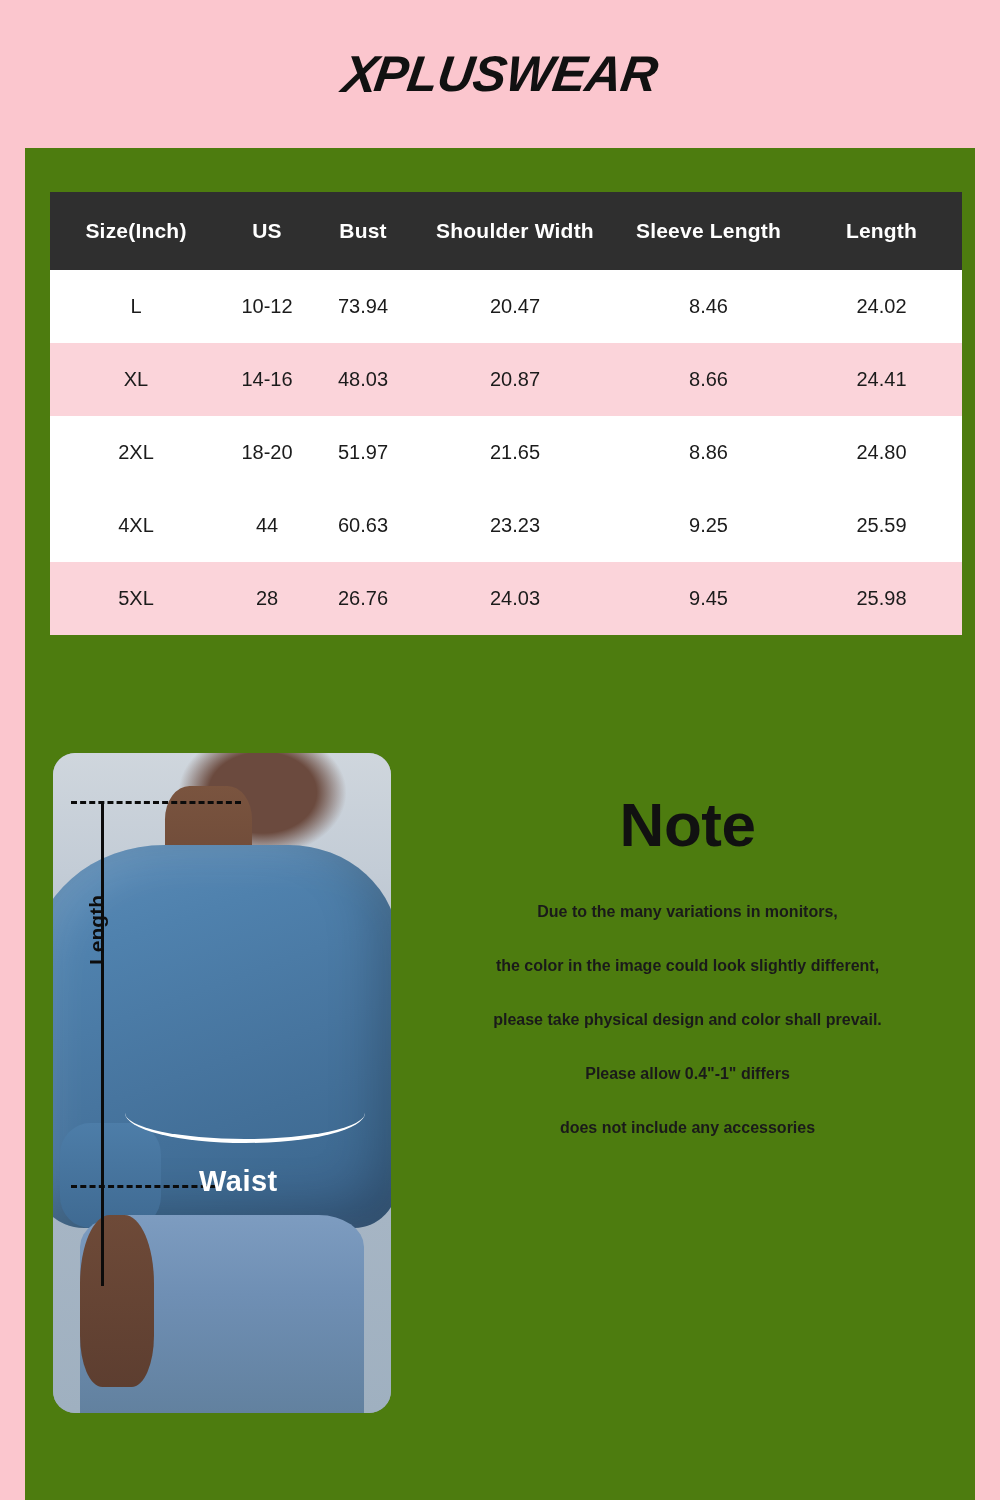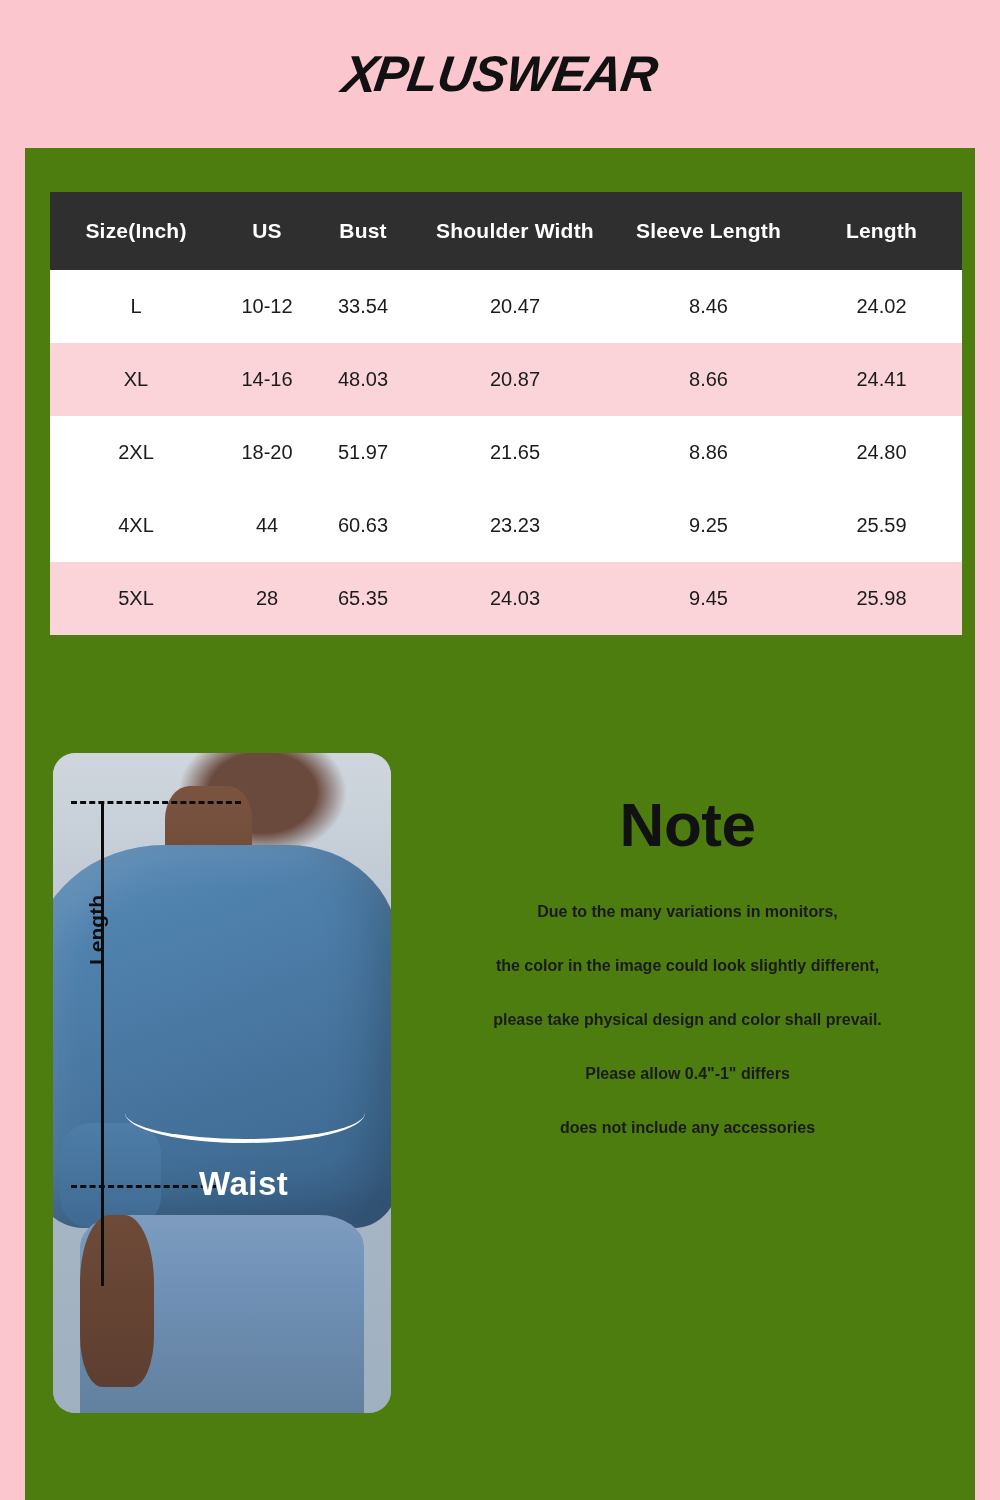--- a/index.html
+++ b/index.html
@@ -227,21 +227,21 @@
     top: 330px;
     width: 240px;
     height: 56px;
     border-bottom: 4px solid #ffffff;
     border-radius: 0 0 50% 50%;
   }
   .m-waist-label {
     position: absolute;
     left: 146px;
     top: 412px;
-    font-size: 33px;
+    font-size: 29px;
     color: #ffffff;
     font-weight: 600;
     letter-spacing: 0.5px;
   }
   
   .note {
     position: absolute;
     left: 390px;
     top: 36px;
     width: 545px;
@@ -285,21 +285,21 @@
           <th class="col-bust">Bust</th>
           <th class="col-shoulder">Shoulder Width</th>
           <th class="col-sleeve">Sleeve Length</th>
           <th class="col-length">Length</th>
         </tr>
       </thead>
       <tbody>
         <tr class="odd">
           <td>L</td>
           <td>10-12</td>
-          <td>33.54</td>
+          <td>73.94</td>
           <td>20.47</td>
           <td>8.46</td>
           <td>24.02</td>
         </tr>
         <tr class="even">
           <td>XL</td>
           <td>14-16</td>
           <td>48.03</td>
           <td>20.87</td>
           <td>8.66</td>
@@ -317,21 +317,21 @@
           <td>4XL</td>
           <td>44</td>
           <td>60.63</td>
           <td>23.23</td>
           <td>9.25</td>
           <td>25.59</td>
         </tr>
         <tr class="even">
           <td>5XL</td>
           <td>28</td>
-          <td>65.35</td>
+          <td>26.76</td>
           <td>24.03</td>
           <td>9.45</td>
           <td>25.98</td>
         </tr>
       </tbody>
     </table>
 
     <div class="lower">
 
       <div class="photo">

